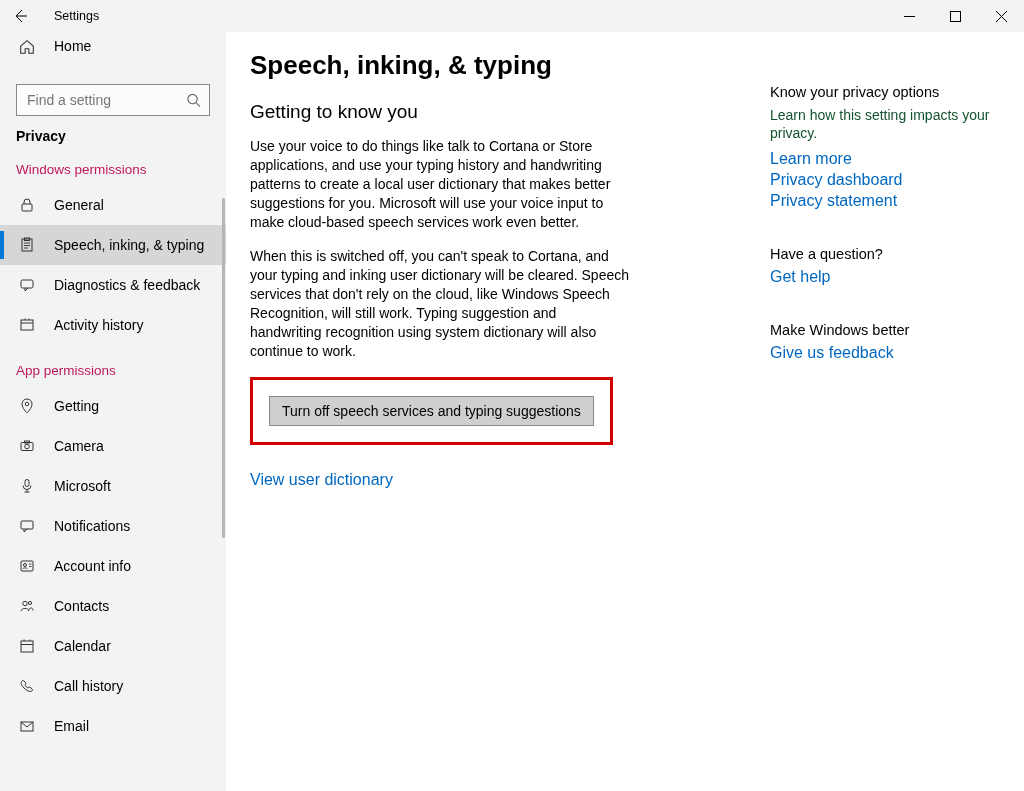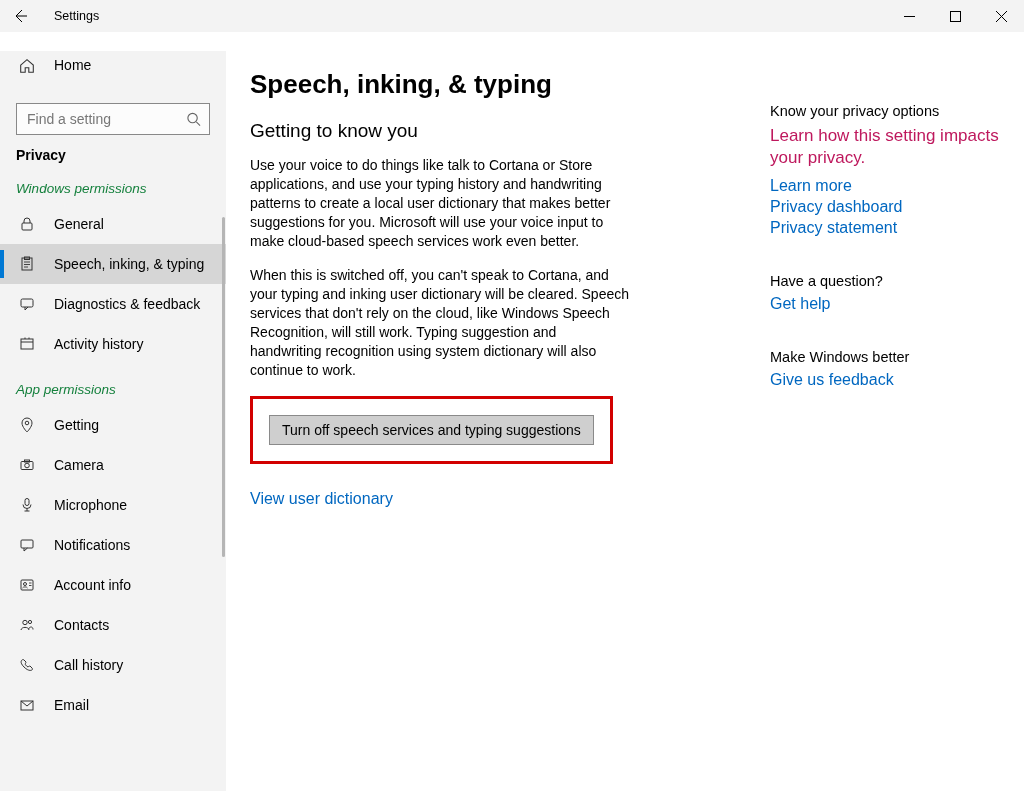--- a/index.html
+++ b/index.html
@@ -12,21 +12,20 @@
     width: 1024px;
     height: 791px;
     overflow: hidden;
   }
   .window {
     display: flex;
     flex-direction: column;
     width: 1024px;
     height: 791px;
     background: #fff;
-    gap: 19px;
   }
   
   .titlebar {
     height: 32px;
     display: flex;
     align-items: center;
     background: #f3f3f3;
   }
   .titlebar .back {
     width: 32px; height: 32px;
@@ -105,23 +104,22 @@
   }
   .section-label {
     padding: 0 16px;
     font-size: 14px;
     font-weight: 600;
     margin-bottom: 16px;
   }
   .group-label {
     padding: 0 16px;
     font-size: 13.5px;
-    color: #15803d;
+    color: #be185d;
     margin: 18px 0 8px 0;
-    font-style: italic;
   }
   .nav-item {
     display: flex;
     align-items: center;
     height: 40px;
     padding: 0 16px;
     position: relative;
   }
   .nav-item.selected {
     background: #d6d6d6;
@@ -199,22 +197,22 @@
   .aside {
     width: 230px;
     padding-top: 34px;
   }
   .aside-block { margin-bottom: 36px; }
   .aside-title {
     font-size: 14.5px;
     margin: 0 0 6px 0;
   }
   .aside-desc {
-    font-size: 17px;
-    color: #be185d;
+    font-size: 14px;
+    color: #14532d;
     margin: 0 0 8px 0;
     line-height: 1.3;
   }
   
   svg { display: block; }
 </style>
 </head>
 <body>
 
 <div class="window">
@@ -338,21 +336,21 @@
           <span>Camera</span>
         </div>
 
         <div class="nav-item">
           <span class="nicon">
             <svg width="16" height="16" viewBox="0 0 16 16">
                 <rect x="6" y="1.5" width="4" height="7" rx="2" stroke="#333" fill="none"></rect>
                 <path d="M4 7.5 a4 4 0 0 0 8 0 M8 11.5 V14 M5.5 14 H10.5" stroke="#333" fill="none"></path>
               </svg>
           </span>
-          <span>Microphone</span>
+          <span>Microsoft</span>
         </div>
 
         <div class="nav-item">
           <span class="nicon">
             <svg width="16" height="16" viewBox="0 0 16 16">
                 <rect x="2" y="3" width="12" height="8" rx="1" stroke="#333" fill="none"></rect>
                 <path d="M5 11 L5 14 L8.5 11" stroke="#333" fill="none"></path>
               </svg>
           </span>
           <span>Notifications</span>
@@ -374,20 +372,29 @@
             <svg width="16" height="16" viewBox="0 0 16 16">
                 <circle cx="6" cy="5.5" r="2.2" stroke="#333" fill="none"></circle>
                 <path d="M2 13 C2.5 9.5 9.5 9.5 10 13" stroke="#333" fill="none"></path>
                 <circle cx="11" cy="5" r="1.6" stroke="#333" fill="none"></circle>
                 <path d="M9.5 12 C11 9 14 9.5 14 12.5" stroke="#333" fill="none"></path>
               </svg>
           </span>
           <span>Contacts</span>
         </div>
 
+        <div class="nav-item">
+          <span class="nicon">
+            <svg width="16" height="16" viewBox="0 0 16 16">
+                <rect x="2" y="3" width="12" height="11" stroke="#333" fill="none"></rect>
+                <path d="M2 6.5 H14 M5 3 V1.5 M11 3 V1.5" stroke="#333"></path>
+              </svg>
+          </span>
+          <span>Calendar</span>
+        </div>
 
         <div class="nav-item">
           <span class="nicon">
             <svg width="16" height="16" viewBox="0 0 16 16">
                 <path d="M3 3 C3 3 4 2 5 3 L7 5 C7 5 7 6 6 7 C6 7 7 9 9 10 C10 9 11 9 11 9 L13 11 C14 12 13 13 13 13 C13 13 10 15 5 10 C0 5 3 3 3 3 Z" stroke="#333" fill="none"></path>
               </svg>
           </span>
           <span>Call history</span>
         </div>
 

